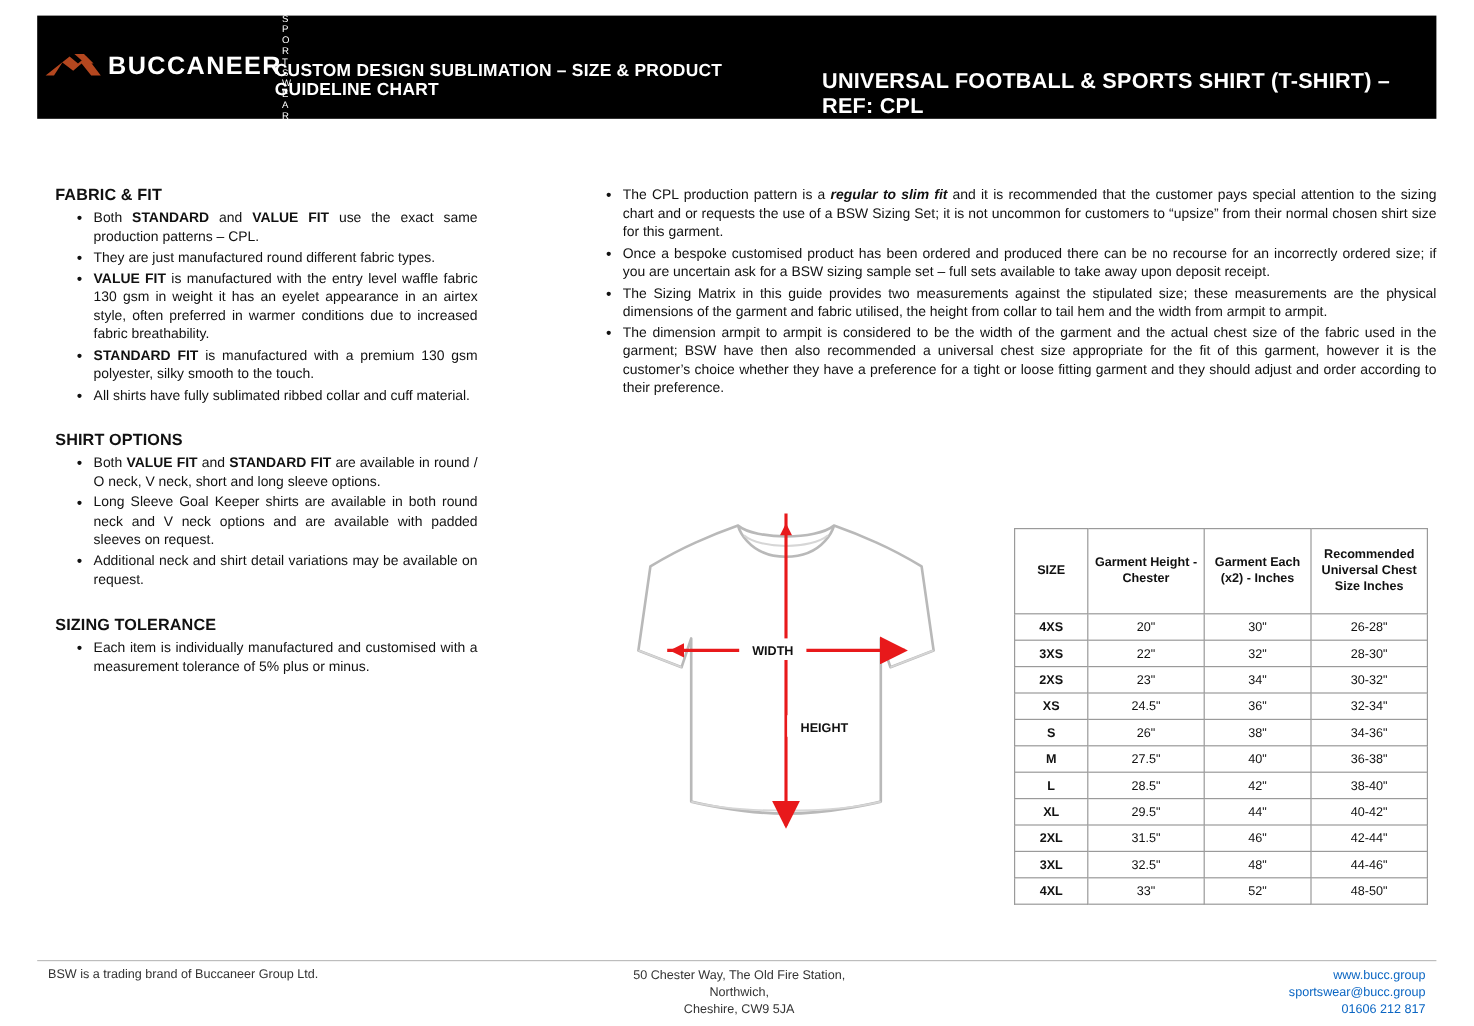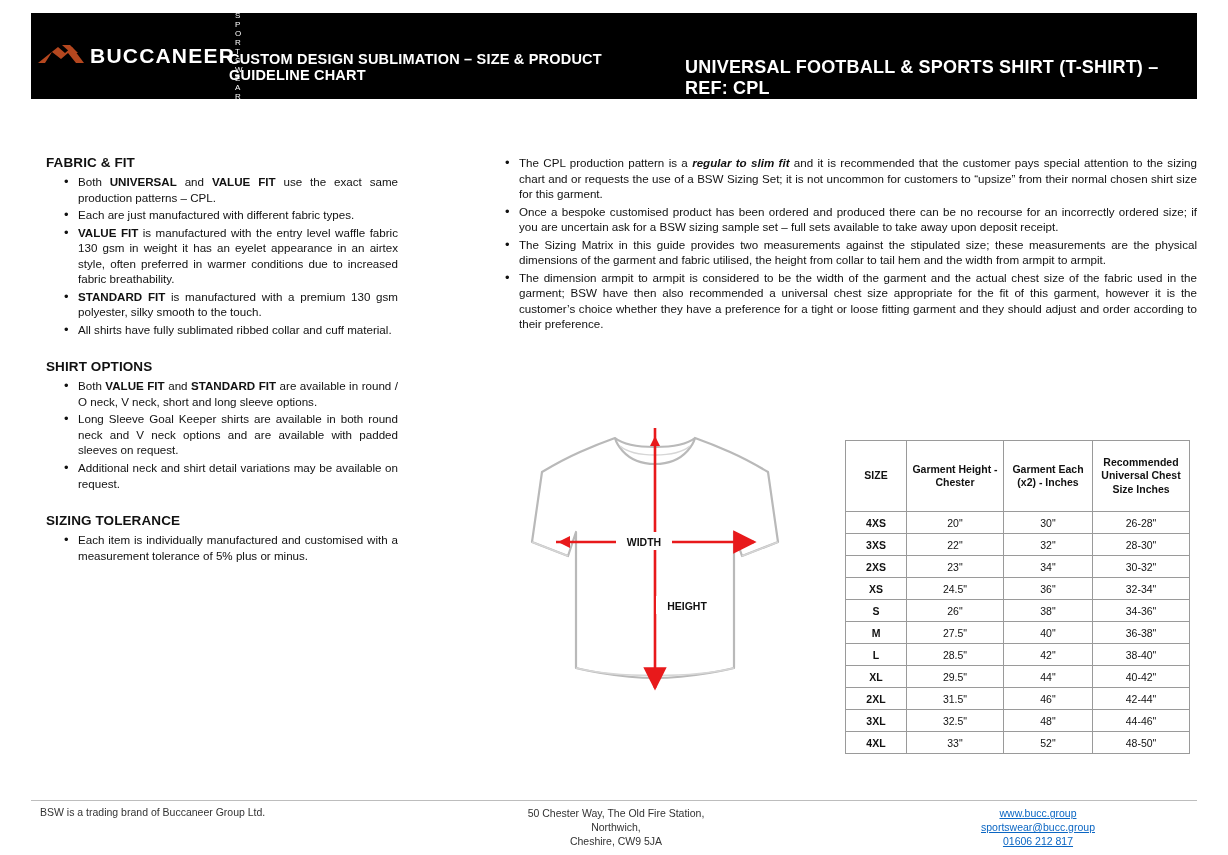--- a/index.html
+++ b/index.html
@@ -203,22 +203,20 @@
   .footer-right {
     position: absolute;
     right: 9px;
     top: 2px;
     width: 300px;
     text-align: right;
     line-height: 1.35;
   }
   .footer-right a, .link {
     color: #0b66c3;
-    text-decoration: underline;
-    text-align: center;
   }
 </style>
 </head>
 <body>
 
 <div class="header">
   <div class="logo-block">
     <div class="logo-mark">
       <svg width="58" height="22" viewBox="0 0 58 22">
         <path d="M6 19 L26 3 L33 9 L40 3 L52 19 L44 19 L36 9 L29 15 L20 8 L13 19 Z" fill="#b4471f"></path>
@@ -232,22 +230,22 @@
   <div class="header-titles">
     <div class="header-title-1">CUSTOM DESIGN SUBLIMATION – SIZE &amp; PRODUCT GUIDELINE CHART</div>
     <div class="header-title-2">UNIVERSAL FOOTBALL &amp; SPORTS SHIRT (T-SHIRT) – REF: CPL</div>
   </div>
 </div>
 
 <div class="col-left">
 
   <h2 class="section">FABRIC &amp; FIT</h2>
   <ul class="bullets">
-    <li>Both <span class="b">UNIVERSAL</span> and <span class="b">VALUE FIT</span> use the exact same production patterns – CPL.</li>
-    <li>Each are just manufactured with different fabric types.</li>
+    <li>Both <span class="b">STANDARD</span> and <span class="b">VALUE FIT</span> use the exact same production patterns – CPL.</li>
+    <li>They are just manufactured round different fabric types.</li>
     <li><span class="b">VALUE FIT</span> is manufactured with the entry level waffle fabric 130 gsm in weight it has an eyelet appearance in an airtex style, often preferred in warmer conditions due to increased fabric breathability.</li>
     <li><span class="b">STANDARD FIT</span> is manufactured with a premium 130 gsm polyester, silky smooth to the touch.</li>
     <li>All shirts have fully sublimated ribbed collar and cuff material.</li>
   </ul>
 
   <div class="section-gap"></div>
 
   <h2 class="section">SHIRT OPTIONS</h2>
   <ul class="bullets">
     <li>Both <span class="b">VALUE FIT</span> and <span class="b">STANDARD FIT</span> are available in round / O neck, V neck, short and long sleeve options.</li>

